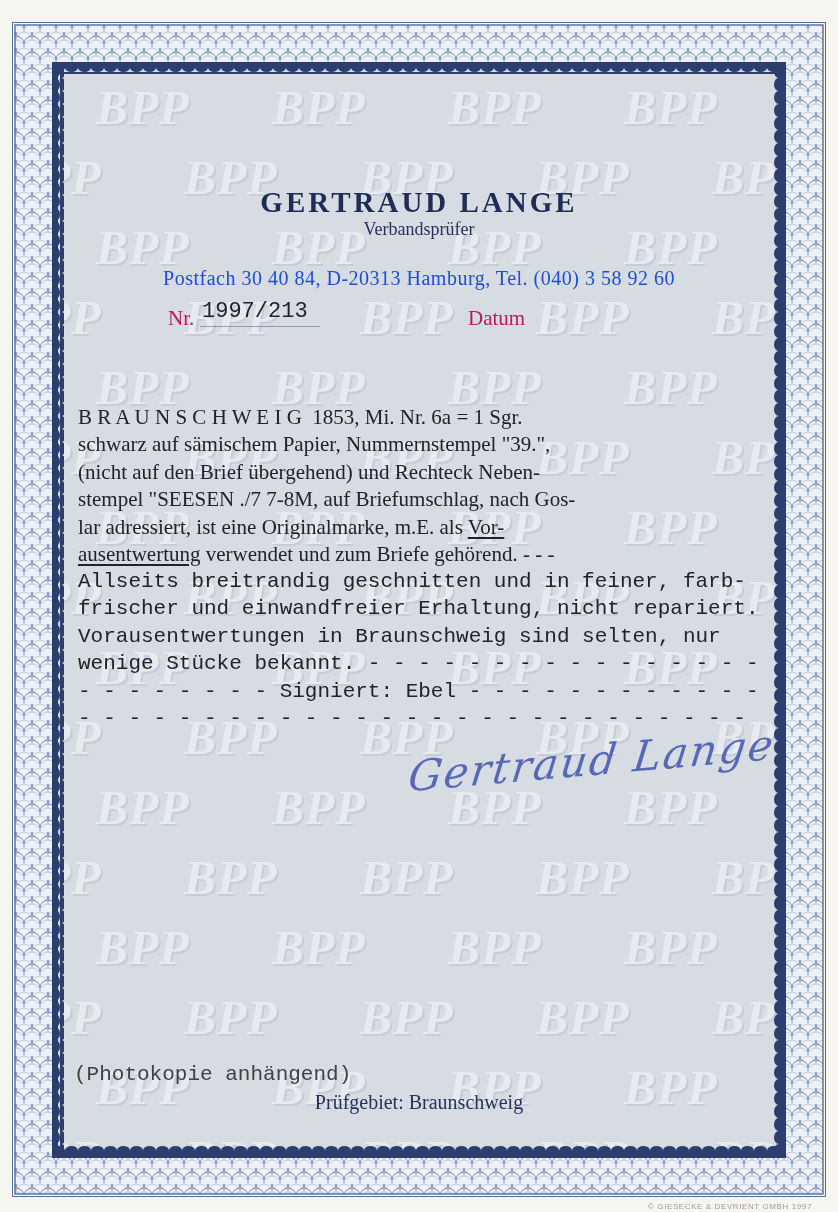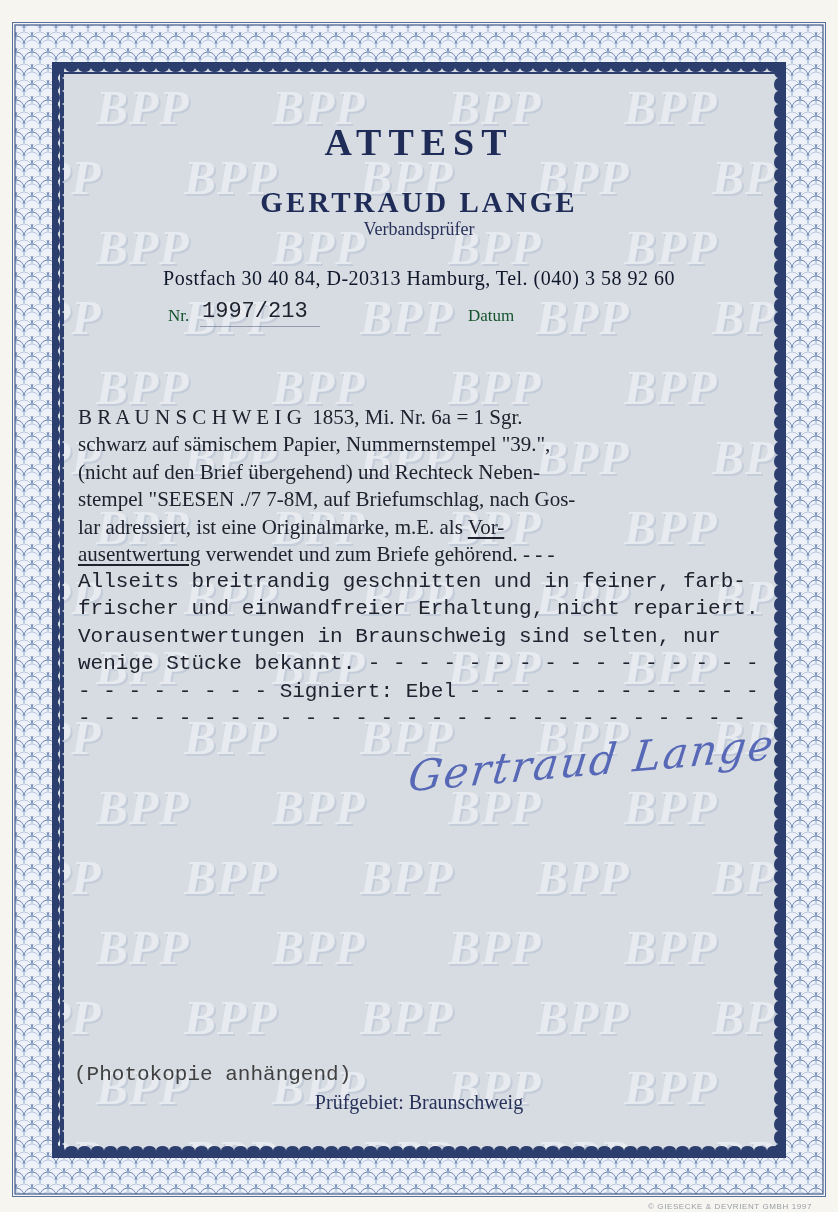--- a/index.html
+++ b/index.html
@@ -11,23 +11,23 @@
     font-family:"Liberation Serif", serif;
   }
   .bg-svg{position:absolute;left:0;top:0;}
   .layer{position:absolute;left:0;top:0;width:838px;height:1212px;}
 
   .ctext{position:absolute;left:58px;width:722px;text-align:center;color:#1f2c58;}
   .title{top:120px;font-size:38px;letter-spacing:7px;font-weight:600;}
   .examiner{top:186px;font-size:29px;letter-spacing:3px;font-weight:600;}
   .role{top:219px;font-size:18px;color:#27315a;}
   .org{top:241px;font-size:20px;color:#27315a;}
-  .address{top:267px;font-size:20px;color:#0f172a;letter-spacing:.5px;}
+  .address{top:267px;font-size:20px;color:#1d4ed8;letter-spacing:.5px;}
 
-  .meta-label{position:absolute;font-size:17px;color:#14532d;}
+  .meta-label{position:absolute;font-size:21px;color:#be185d;}
   .meta-value{
     position:absolute;font-family:"Liberation Mono", monospace;
     font-size:22px;color:#20222f;
     border-bottom:1px solid rgba(90,100,135,.55);
     padding:0 12px 2px 2px;
   }
   .nr-label{left:168px;top:306px;}
   .nr-value{left:200px;top:299px;}
   .date-label{left:468px;top:306px;}
   .date-value{left:538px;top:299px;}
@@ -112,21 +112,20 @@
     <rect x="58" y="68" width="722" height="1084" fill="#d7dce2"></rect>
     <rect x="58" y="68" width="722" height="1084" fill="url(#bpp)"></rect>
     <rect x="58" y="68" width="722" height="6" fill="url(#scT)"></rect>
     <rect x="58" y="1146" width="722" height="6" fill="url(#scB)"></rect>
     <rect x="58" y="68" width="6" height="1084" fill="url(#scL)"></rect>
     <rect x="774" y="68" width="6" height="1084" fill="url(#scR)"></rect>
   </svg>
 
   <div class="layer">
 
-    <div class="ctext title">ATTEST</div>
     <div class="ctext examiner">GERTRAUD LANGE</div>
     <div class="ctext role">Verbandsprüfer</div>
     <div class="ctext address">Postfach 30 40 84, D-20313 Hamburg, Tel. (040) 3 58 92 60</div>
 
     <span class="meta-label nr-label">Nr.</span>
     <span class="meta-value nr-value">1997/213</span>
     <span class="meta-label date-label">Datum</span>
 
     <div class="body-block para1"><div class="bline"><span>B R A U N S C H W E I G  1853, Mi. Nr. 6a = 1 Sgr.</span></div><div class="bline"><span>schwarz auf sämischem Papier, Nummernstempel "39.",</span></div><div class="bline"><span>(nicht auf den Brief übergehend) und Rechteck Neben-</span></div><div class="bline"><span>stempel "SEESEN ./7 7-8M, auf Briefumschlag, nach Gos-</span></div><div class="bline"><span>lar adressiert, ist eine Originalmarke, m.E. als </span><span class="u">Vor-</span></div><div class="bline"><span class="u">ausentwertung</span><span> verwendet und zum Briefe gehörend. - - -</span></div></div>
     <div class="body-block para2"><div class="bline"><span>Allseits breitrandig geschnitten und in feiner, farb-</span></div><div class="bline"><span>frischer und einwandfreier Erhaltung, nicht repariert.</span></div><div class="bline"><span>Vorausentwertungen in Braunschweig sind selten, nur</span></div><div class="bline"><span>wenige Stücke bekannt. - - - - - - - - - - - - - - - -</span></div><div class="bline"><span>- - - - - - - - Signiert: Ebel - - - - - - - - - - - -</span></div><div class="bline"><span>- - - - - - - - - - - - - - - - - - - - - - - - - - -</span></div></div>

